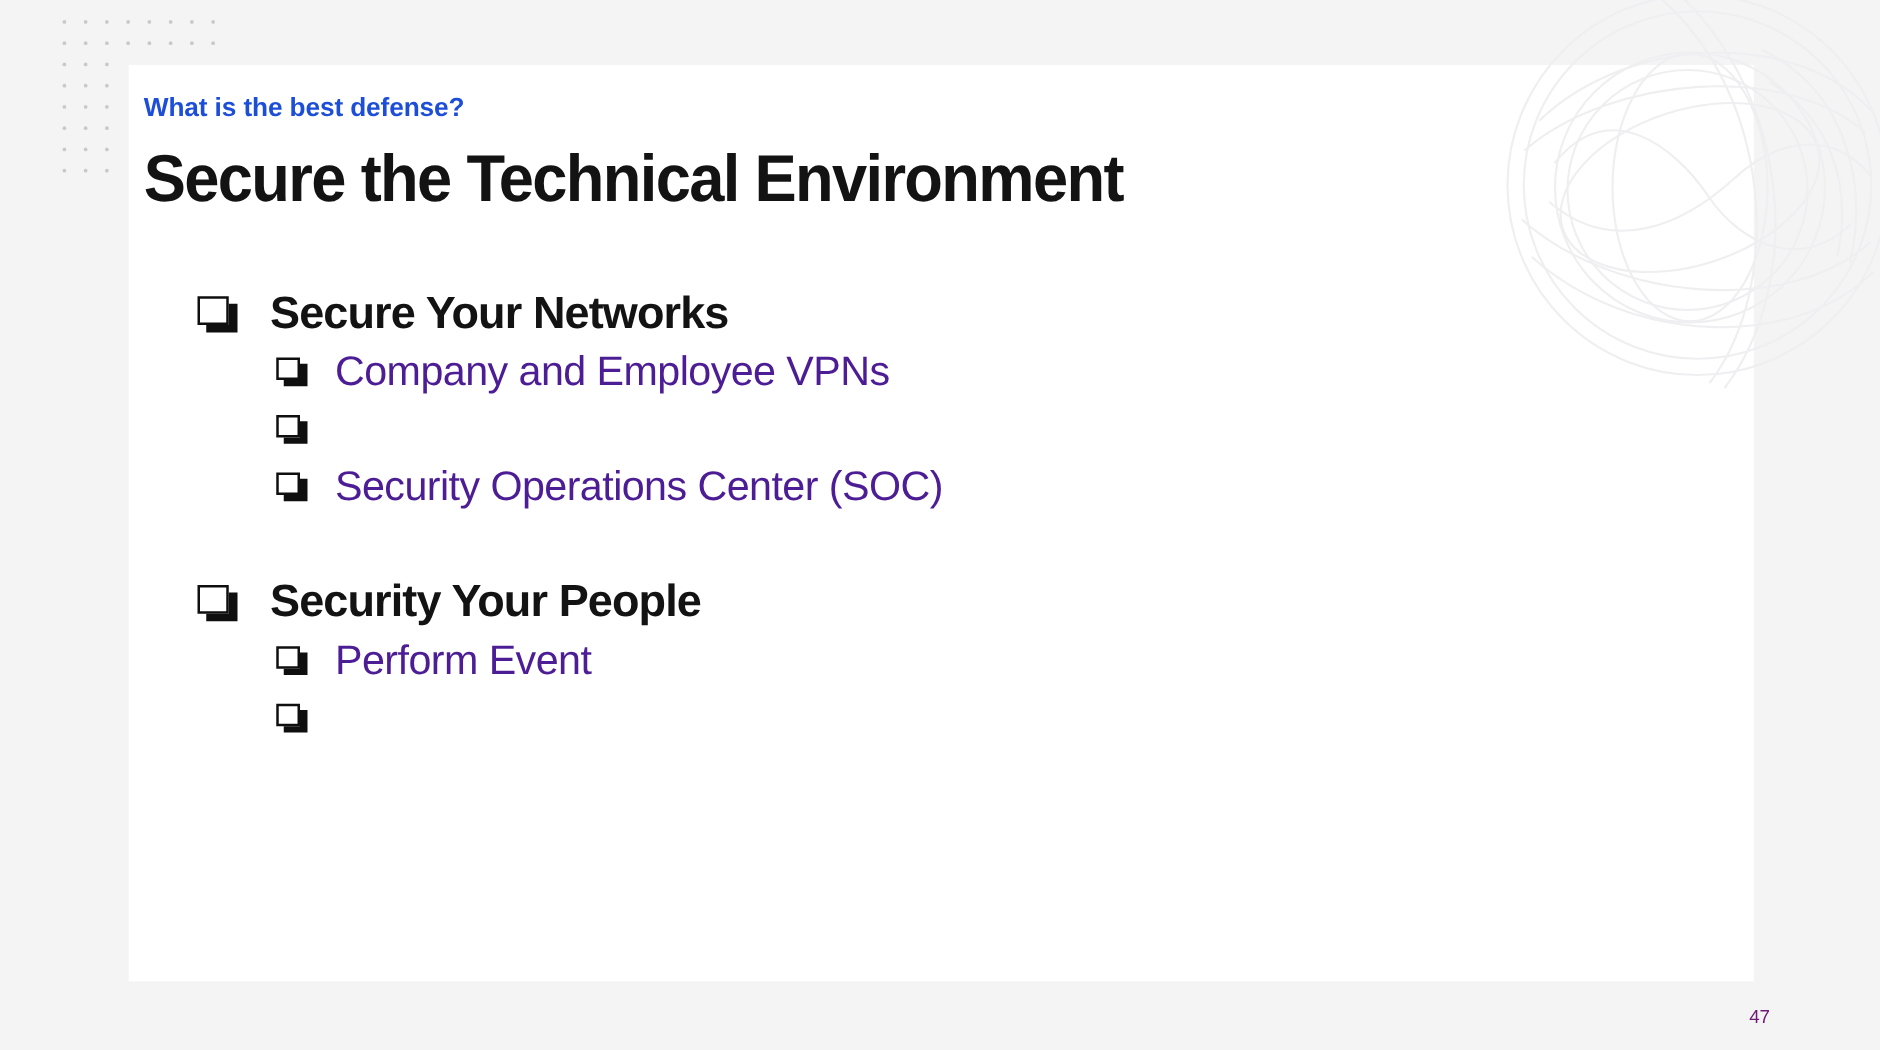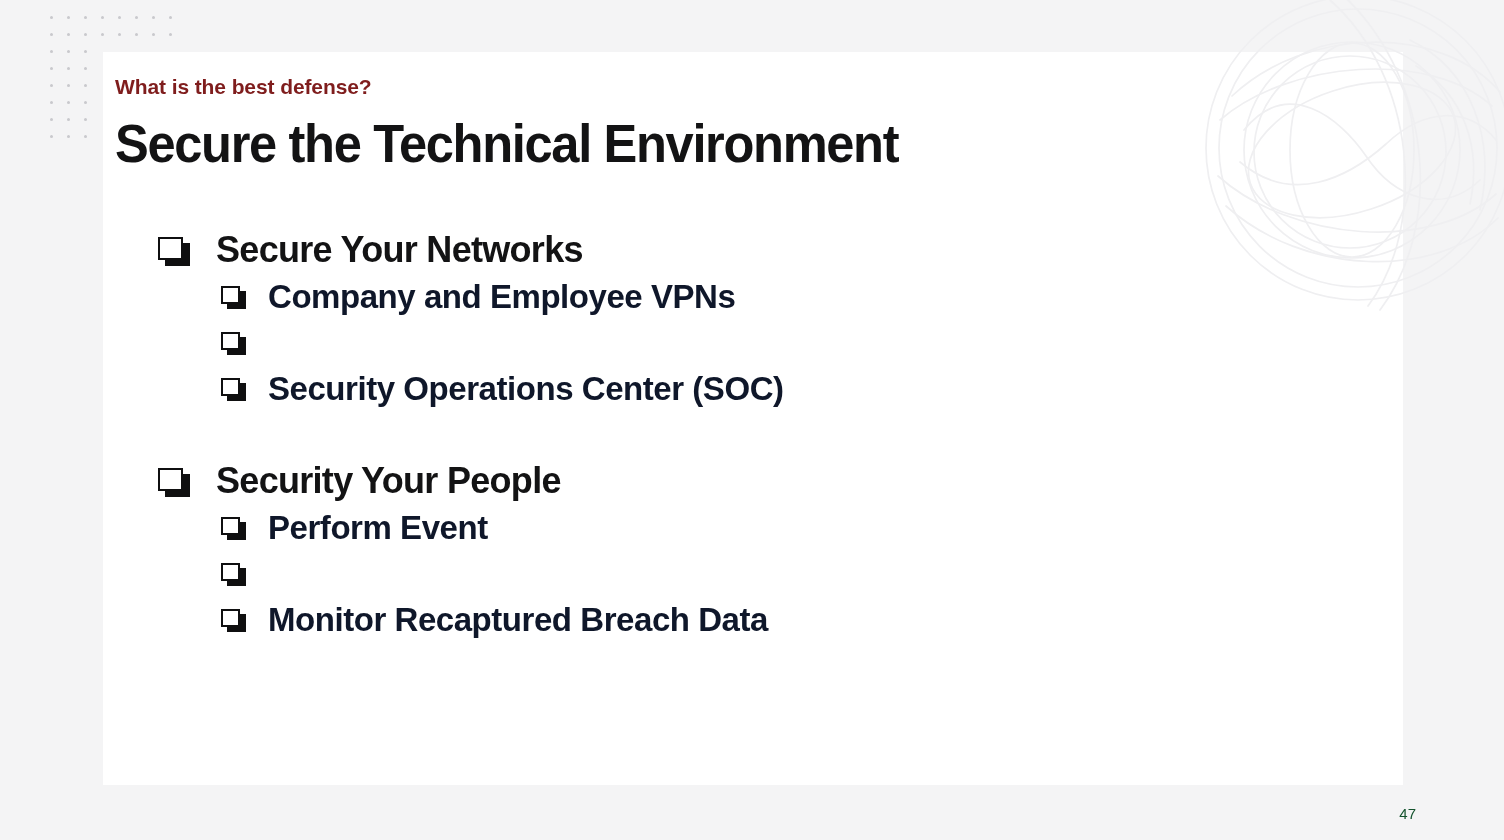--- a/index.html
+++ b/index.html
@@ -51,21 +51,21 @@
     background:#ffffff;
     z-index:2;
   }
 
   
   #slide-header { position:absolute; left:12px; top:22px; }
 
   .eyebrow {
     font-size:21px;
     font-weight:700;
-    color:#7f1d1d;
+    color:#1d4ed8;
     letter-spacing:-0.1px;
     line-height:1.2;
   }
 
   .slide-title {
     margin-top:17px;
     font-size:53px;
     font-weight:700;
     color:#131314;
     letter-spacing:-1.4px;
@@ -129,33 +129,33 @@
     align-items:flex-start;
     height:46px;
   }
   .subitem .boxmark { width:26px; height:24px; margin:11px 0 0 92px; }
   .subitem .boxmark .front  { width:19px; height:18px; }
   .subitem .boxmark .shadow { left:6px; top:5px; width:19px; height:18px; }
 
   .subitem-label {
     margin-left:21px;
     font-size:33px;
-    font-weight:700;
-    color:#0f172a;
+    font-weight:400;
+    color:#4c1d95;
     letter-spacing:-0.45px;
     line-height:1.34;
     white-space:nowrap;
   }
 
   
   #page-number {
     position:absolute;
     right:88px; bottom:18px;
     font-size:15px;
-    color:#14532d;
+    color:#701a75;
     z-index:6;
   }
 </style>
 </head>
 <body>
 
 <div id="dot-grid">
     <span class="dot" style="left: 0px; top: 0px;"></span>
     <span class="dot" style="left: 17px; top: 0px;"></span>
     <span class="dot" style="left: 34px; top: 0px;"></span>
@@ -269,26 +269,19 @@
               <span class="front"></span>
           </span>
           <span class="subitem-label">Perform Event</span>
         </div>
         <div class="subitem">
           <span class="boxmark">
             <span class="shadow"></span>
               <span class="front"></span>
           </span>
         </div>
-        <div class="subitem">
-          <span class="boxmark">
-            <span class="shadow"></span>
-              <span class="front"></span>
-          </span>
-          <span class="subitem-label">Monitor Recaptured Breach Data</span>
-        </div>
       </div>
     </section>
 
   </div>
 </div>
 
 <div id="page-number">47</div>
 
 </body></html>

